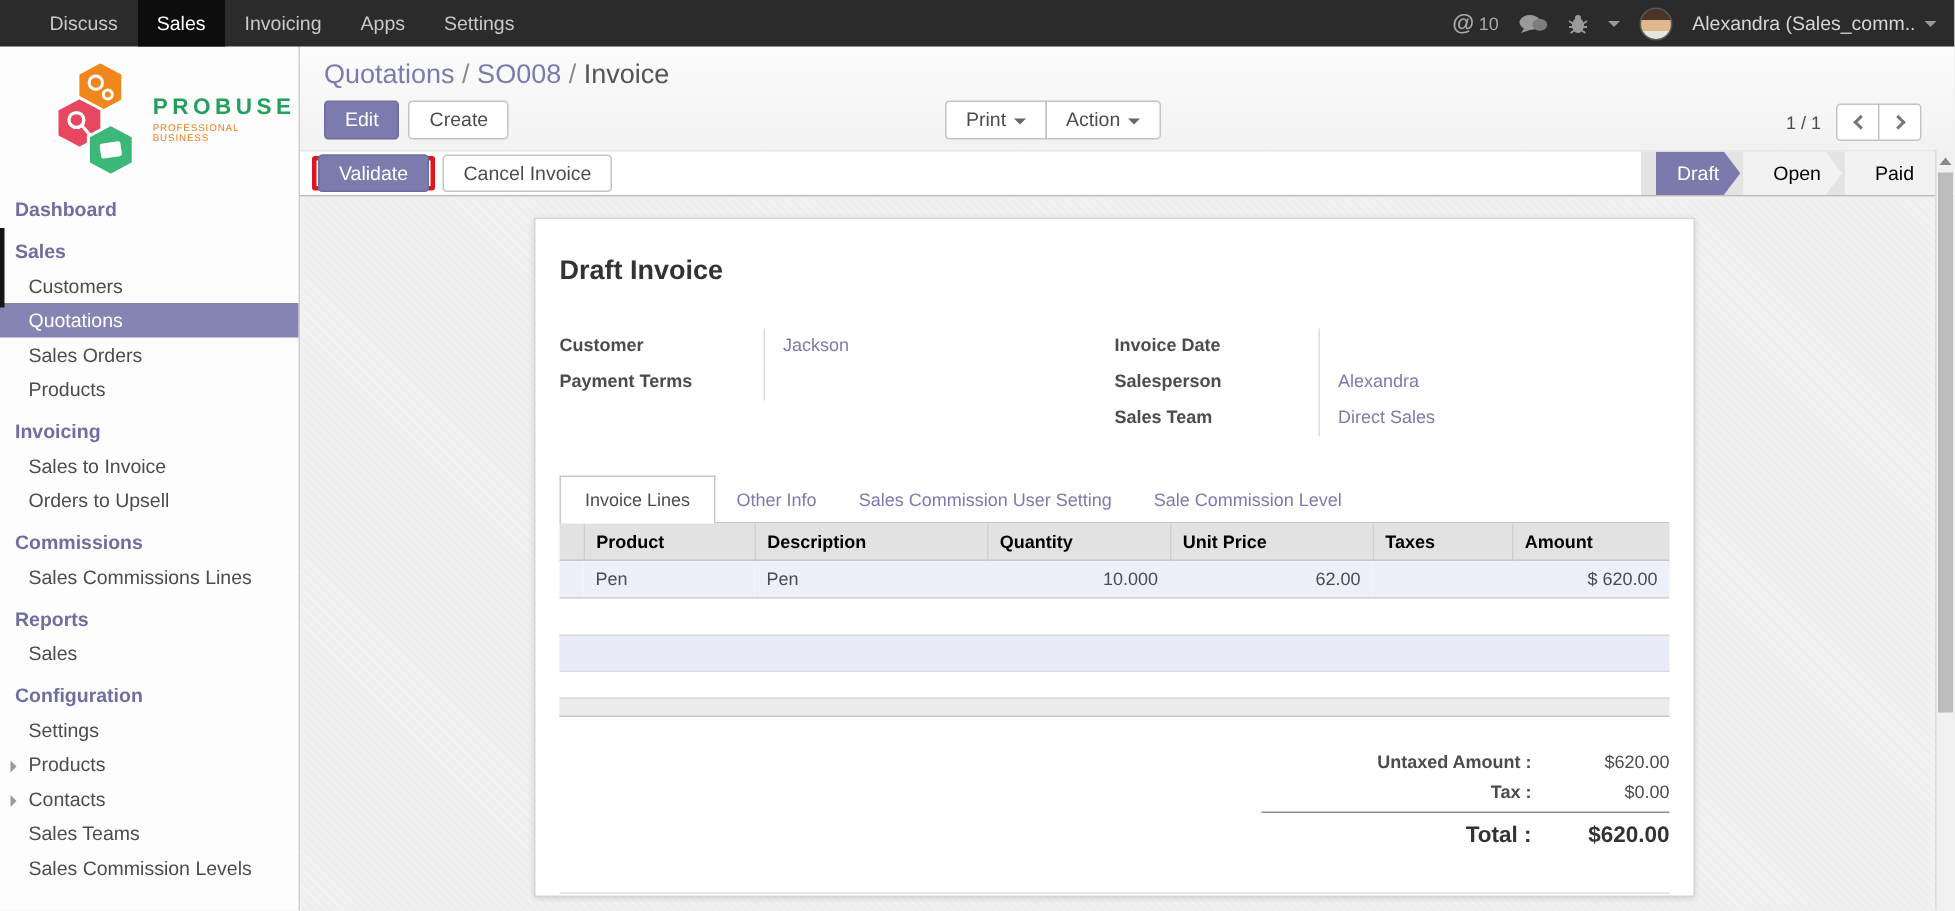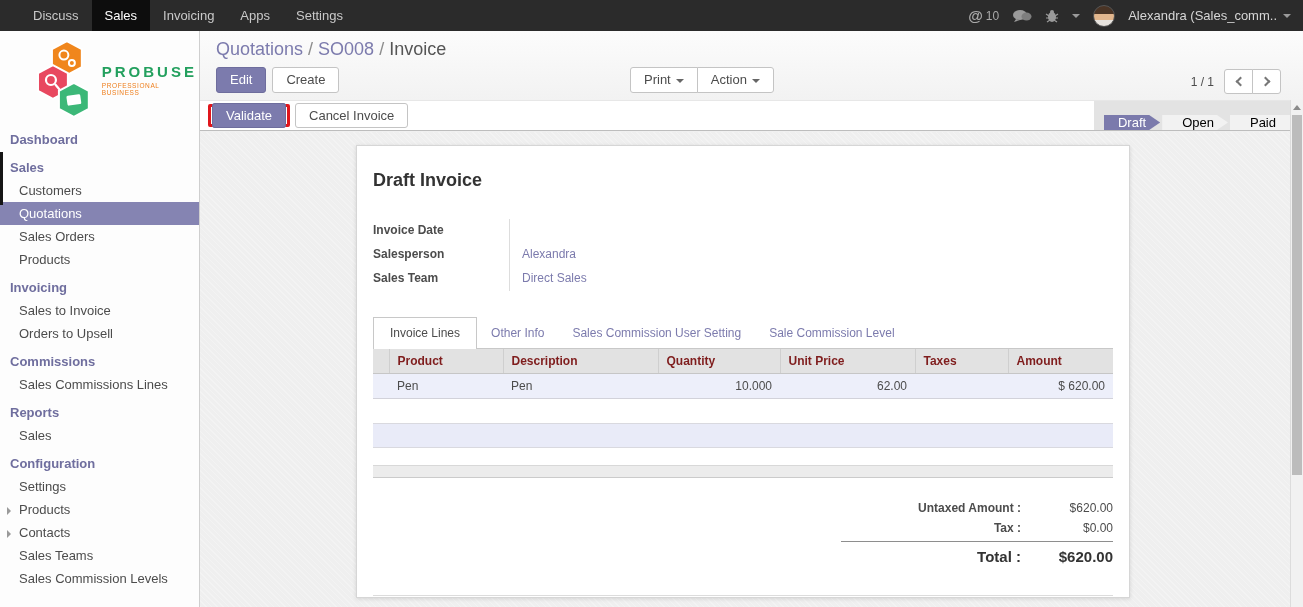--- a/index.html
+++ b/index.html
@@ -66,21 +66,21 @@
   .chev.left  { transform:rotate(45deg); margin-left:3px; }
   .chev.right { transform:rotate(225deg); margin-right:3px; }
 
   
   .statusbar { height:31px; background:#fff; border-top:1px solid #e7e7e7; border-bottom:1px solid #bdbdbd;
     display:flex; align-items:center; padding-left:8px; position:relative; }
   .annotation-box { border:3px solid #e0161c; border-radius:2px; padding:1px; display:inline-block; margin-right:5px; }
   .sb-btn { font-size:13px; padding:4px 13px; border-radius:3px; cursor:pointer; line-height:15px; }
   .sb-btn.validate { background:#7c7bad; border:1px solid #6e6d9d; color:#fff; }
   .sb-btn.cancel { background:#fff; border:1px solid #c4c4c4; color:#4c4c4c; }
-  .stepper { position:absolute; right:13px; top:0; bottom:0; display:flex; background:#e3e3e3; padding-left:10px;align-items:flex-end; }
+  .stepper { position:absolute; right:13px; top:0; bottom:0; display:flex; background:#e3e3e3; padding-left:10px; }
   .step { position:relative; display:flex; align-items:center; font-size:13px; color:#000000;
     padding:0 14px 0 20px; background:#f2f2f2; cursor:pointer;
     clip-path:polygon(0 0, calc(100% - 11px) 0, 100% 50%, calc(100% - 11px) 100%, 0 100%); margin-right:2px; }
   .step:first-child { padding-left:14px; }
   .step.active { background:#7b7aac; color:#fff; }
   .step:last-child { clip-path:none; margin-right:0; }
 
   
   .content { position:absolute; top:101px; left:0; right:0; bottom:0; background:#efefef;
     background-image:repeating-linear-gradient(45deg, rgba(255,255,255,.28) 0 1px, transparent 1px 4px);
@@ -92,21 +92,21 @@
   .fgroup { width:50%; display:grid; grid-template-columns:136px 1fr; align-content:start; }
   .flabel { font-weight:bold; font-size:12px; color:#4c4c4c; padding:4px 8px 4px 0; min-height:24px; }
   .fvalue { font-size:12px; color:#7c7bad; border-left:1px solid #ddd; padding:4px 0 4px 12px; min-height:24px; cursor:pointer; }
 
   .tabs { display:flex; margin-top:26px; border-bottom:1px solid #c8c8c8; align-items:flex-end; }
   .tab { font-size:12px; color:#7c7bad; padding:8px 14px; cursor:pointer; }
   .tab.active { background:#fff; color:#4c4c4c; border:1px solid #c8c8c8; border-bottom:none;
     margin-bottom:-1px; padding:8px 16px 9px 16px; }
 
   table.lines { width:100%; border-collapse:collapse; font-size:12px; }
-  .lines th { background:#e2e2e2; font-weight:bold; color:#7f1d1d; text-align:left; padding:5px 8px;
+  .lines th { background:#e2e2e2; font-weight:bold; color:#000000; text-align:left; padding:5px 8px;
     border-bottom:1px solid #c6c6c6; border-left:1px solid #cfcfcf; }
   .lines th:first-child { border-left:none; padding:5px 2px; }
   .lines td { background:#edeffa; padding:5px 8px; border-bottom:1px solid #d2d2da; color:#4c4c4c; cursor:pointer; }
   .num { text-align:right; }
   .col-handle { width:12px; }
   .col-product { width:114px; } .col-desc { width:155px; } .col-qty { width:122px; }
   .col-price { width:135px; } .col-tax { width:93px; }
 
   .empty-strip { height:25px; background:#e9ebf8; border-top:1px solid #d9d9df; border-bottom:1px solid #d9d9df; margin-top:24px; }
   .hscroll-strip { height:13px; background:#ececec; border-top:1px solid #d8d8d8; border-bottom:1px solid #cbcbcb; margin-top:17px; }
@@ -252,20 +252,26 @@
         <div class="step">Open</div>
         <div class="step">Paid</div>
       </div>
     </div>
 
     <div class="content">
       <div class="sheet">
         <div class="sheet-title">Draft Invoice</div>
 
         <div class="field-groups">
+          <div class="fgroup">
+            <div class="flabel">Customer</div>
+            <div class="fvalue">Jackson</div>
+            <div class="flabel">Payment Terms</div>
+            <div class="fvalue"></div>
+          </div>
           <div class="fgroup">
             <div class="flabel">Invoice Date</div>
             <div class="fvalue"></div>
             <div class="flabel">Salesperson</div>
             <div class="fvalue">Alexandra</div>
             <div class="flabel">Sales Team</div>
             <div class="fvalue">Direct Sales</div>
           </div>
         </div>
 

